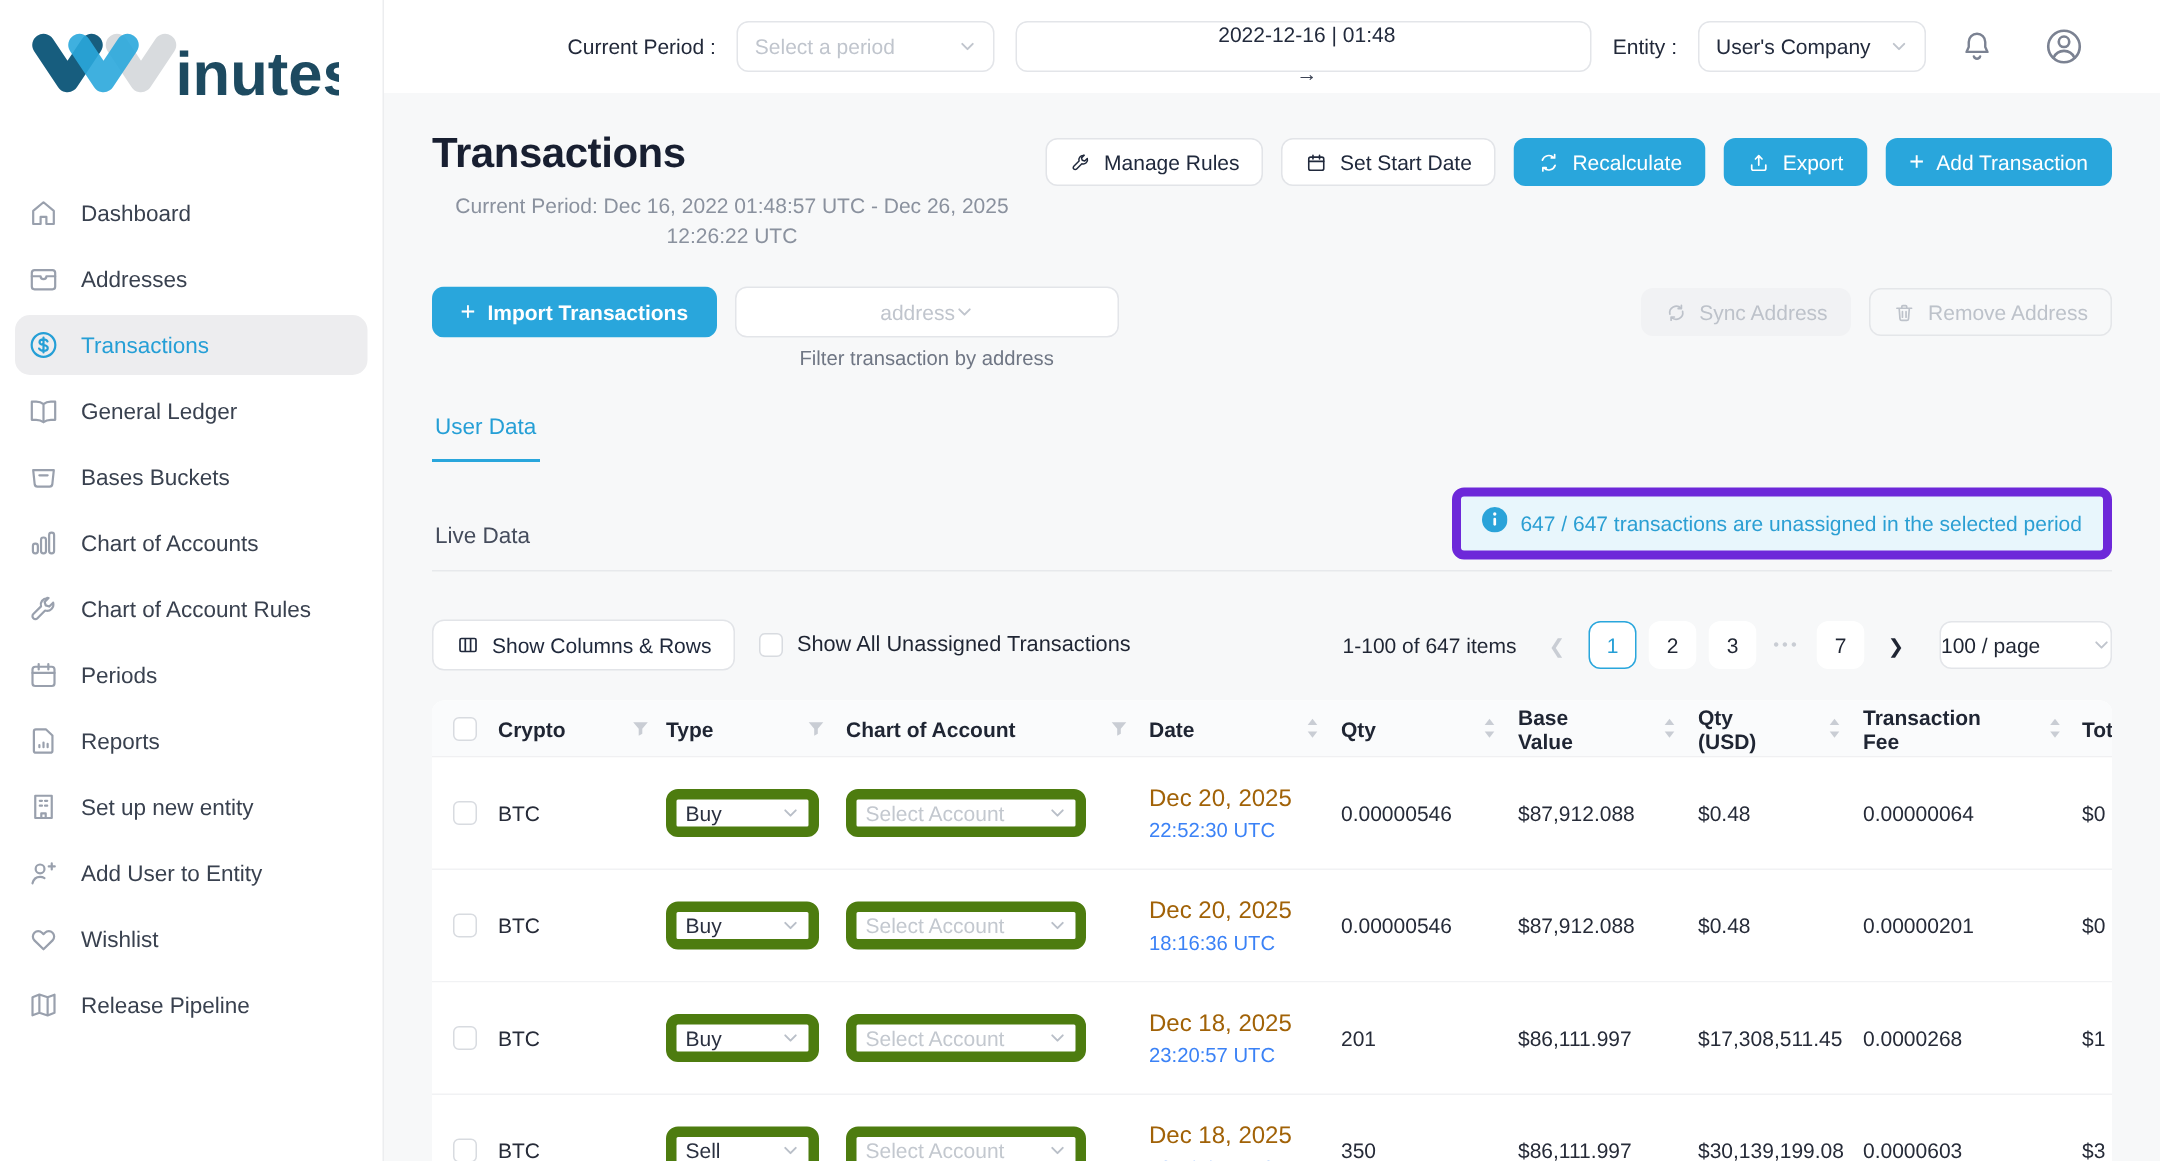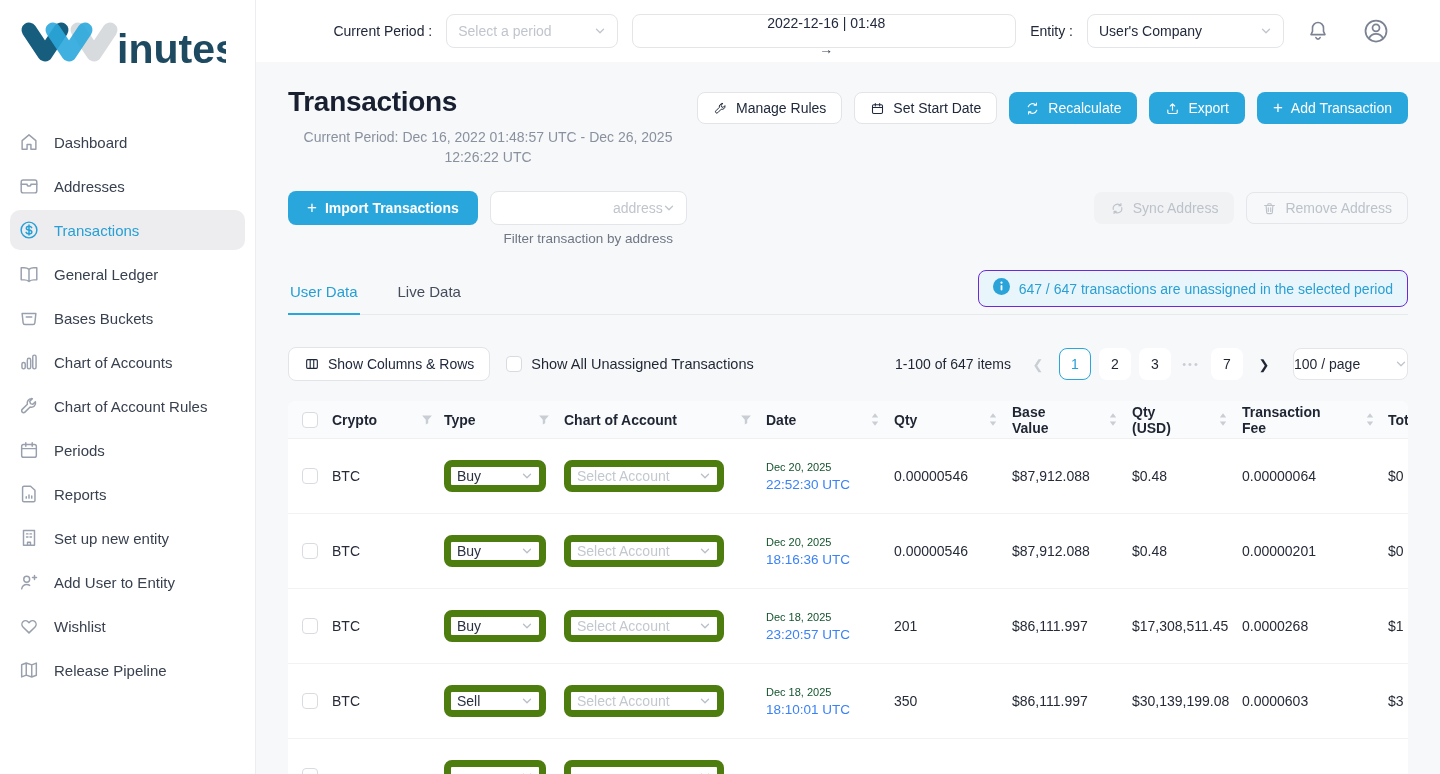--- a/index.html
+++ b/index.html
@@ -20,51 +20,51 @@
 
   
   .main { flex:1; display:flex; flex-direction:column; min-width:0; }
   .topbar { height:62px; flex:0 0 62px; background:#fff; display:flex; align-items:center; justify-content:flex-end; padding-right:50px; gap:14px; }
   .tb-label { font-size:14px; font-weight:500; color:#212839; white-space:nowrap; }
   .ctrl { height:34px; background:#fff; border:1px solid #e3e5e9; border-radius:8px; display:flex; align-items:center; font-size:14px; cursor:pointer; }
   .tb-period { width:172px; padding:0 11px; justify-content:space-between; color:#c0c5cd; }
   .daterange { width:384px; padding:0 12px 0 16px; gap:10px; color:#222a3c;flex-direction:column; }
   .dr-arrow { color:#3c4354; font-size:14px; margin:0 4px; }
   .dr-start { flex:0 0 auto; } .dr-end { flex:1; }
-  .tb-entity { width:197px; padding:0 11px; justify-content:space-between; color:#222a3c; margin-right:8px; }
+  .tb-entity { width:152px; padding:0 11px; justify-content:space-between; color:#222a3c; margin-right:8px; }
   .chev svg { display:block; }
   .iconbtn { color:#7b8292; background:none; border:none; display:flex; cursor:pointer; }
   .bell { margin-right:18px; }
 
   .content { flex:1; background:#f7f8f9; padding:24px 32px 0; min-width:0; overflow:hidden; }
 
   .phead { display:flex; justify-content:space-between; align-items:flex-start; }
   .ptitle { font-size:28px; font-weight:700; color:#181f31; letter-spacing:-0.3px; }
   .psub { margin-top:9px; font-size:14px; line-height:20px; color:#8a919e; max-width:400px;text-align:center; }
   .actions { display:flex; gap:12px; margin-top:6px; }
   .btn { height:32px; border-radius:8px; display:inline-flex; align-items:center; gap:8px; padding:0 15px; font-size:14px; cursor:pointer; border:1px solid transparent; white-space:nowrap; font-family:inherit; }
   .btn.ghost { background:#fff; border-color:#e2e4e8; color:#20293c; }
   .btn.primary { background:#29a6dc; color:#fff; font-weight:500; }
   .bicon { display:flex; align-items:center; }
   .plus { font-size:17px; font-weight:400; line-height:1; margin-top:-1px; }
 
   .import-row { display:flex; align-items:flex-start; margin-top:24px; }
   .btn.import { height:34px; font-weight:700; padding:0 18px; }
   .addr-wrap { margin-left:12px; display:flex; flex-direction:column; align-items:center; }
-  .addr-select { width:197px; padding:0 11px; justify-content:flex-end; color:#c0c5cd; }
+  .addr-select { width:256px; padding:0 11px; justify-content:center; color:#c0c5cd; }
   .addr-help { margin-top:6px; font-size:13.5px; color:#6f7684; }
   .right-actions { margin-left:auto; display:flex; gap:12px; margin-top:1px; }
   .btn.dis-fill { background:#f1f2f4; color:#bdc2ca; cursor:default; }
   .btn.dis-ghost { background:transparent; border-color:#e4e6e9; color:#bdc2ca; cursor:default; }
 
   .tabsrow { margin-top:24px; display:flex; align-items:flex-end; justify-content:space-between; border-bottom:1px solid #e7e9ec; }
-  .tabs { display:flex; gap:36px; }
+  .tabs { display:flex; gap:36px;flex-direction:column; }
   .tab { font-size:15px; color:#454c5c; padding:6px 2px 13px; cursor:pointer; border-bottom:2px solid transparent; margin-bottom:-1px; }
   .tab.active { color:#259fd6; font-weight:500; border-bottom-color:#29a6dc; }
-  .banner { display:flex; align-items:center; gap:9px; background:#e8f6fc; border:1px solid #6d28d9; border-radius:8px; padding:7px 14px; margin-bottom:7px; }
+  .banner { display:flex; align-items:center; gap:9px; background:#e8f6fc; border:6px solid #6d28d9; border-radius:8px; padding:7px 14px; margin-bottom:7px; }
   .banner-text { font-size:14px; color:#2b9fd3; }
 
   .controlsrow { margin-top:32px; display:flex; align-items:center; }
   .btn.cols { height:34px; }
   .checkwrap { display:flex; align-items:center; gap:9px; margin-left:16px; cursor:pointer; }
   .cb { width:16px; height:16px; border:1.5px solid #d8dbe0; border-radius:4px; background:#fff; flex:0 0 16px; display:inline-block; }
   .checklabel { font-size:14.5px; color:#1f2533; }
   .summary { margin-left:auto; font-size:14px; color:#1f2533; margin-right:14px; }
   .pager { display:flex; align-items:center; gap:8px; }
   .pg-arrow { width:26px; height:32px; display:flex; align-items:center; justify-content:center; font-size:13px; color:#1f2533; cursor:pointer; background:none; border:none; }
@@ -82,21 +82,21 @@
   .hcell.center, .cell.center { justify-content:center; padding-right:0; display:flex; align-items:center; }
   .hicon { display:flex; cursor:pointer; }
   .brow { height:75px; border-bottom:1px solid #f1f2f4; background:#fff; }
   .cell { font-size:14px; color:#262b38; padding-right:12px; }
   .crypto { font-weight:400; }
   .select { height:32px; border:7px solid #4d7c0f; border-radius:8px; background:#fff; display:flex; align-items:center; justify-content:space-between; padding:0 6px; cursor:pointer; }
   .select.sm { width:102px; }
   .select.md { width:160px; }
   .sel-text { font-size:14px; color:#2a3040; }
   .sel-text.placeholder { color:#c3c8cf; }
-  .date1 { font-size:11px; color:#14532d; }
+  .date1 { font-size:16px; color:#a16207; }
   .date2 { font-size:13.5px; color:#3b82f6; margin-top:4px; }
 </style>
 </head>
 <body>
 
 <aside class="sidebar">
   <div class="logo">
     <svg width="212" height="62" viewBox="0 0 212 62">
       <g fill="none" stroke-linecap="round" stroke-linejoin="round" stroke-width="15">
         <path d="M64 16 80 40 96 16" stroke="#d8dbde"></path>

